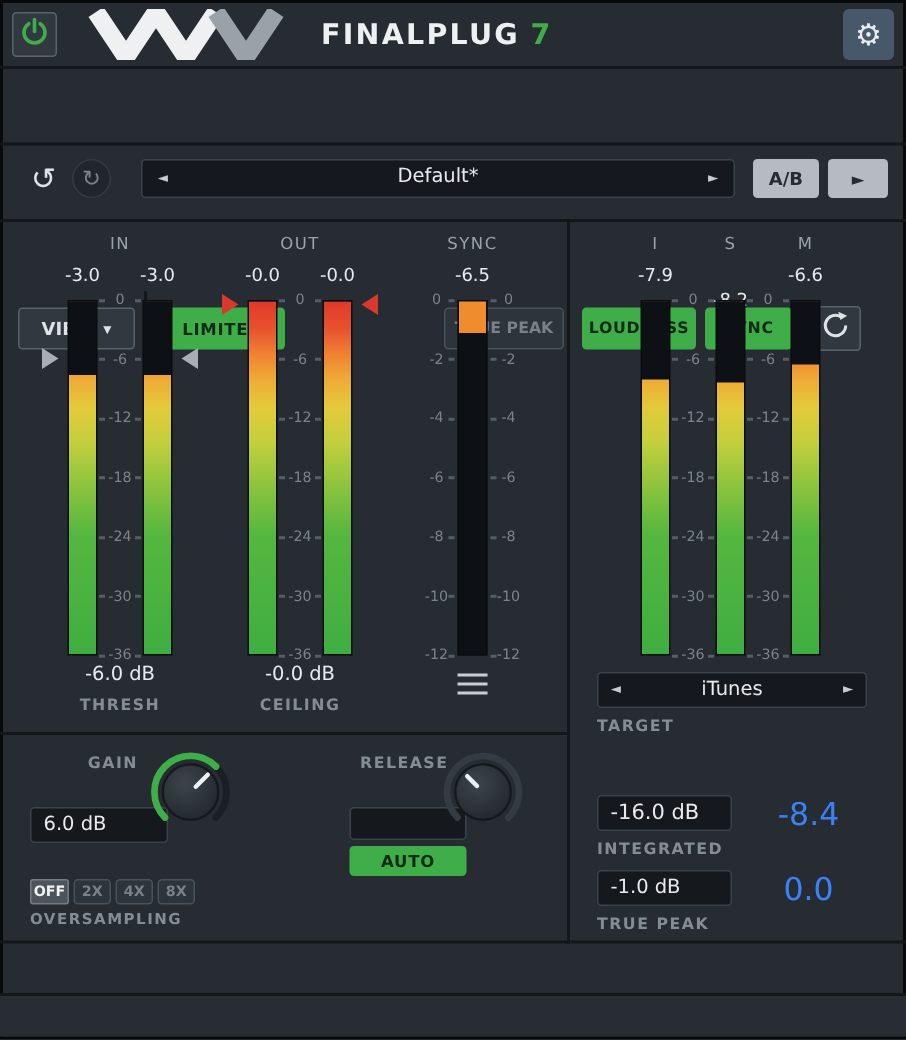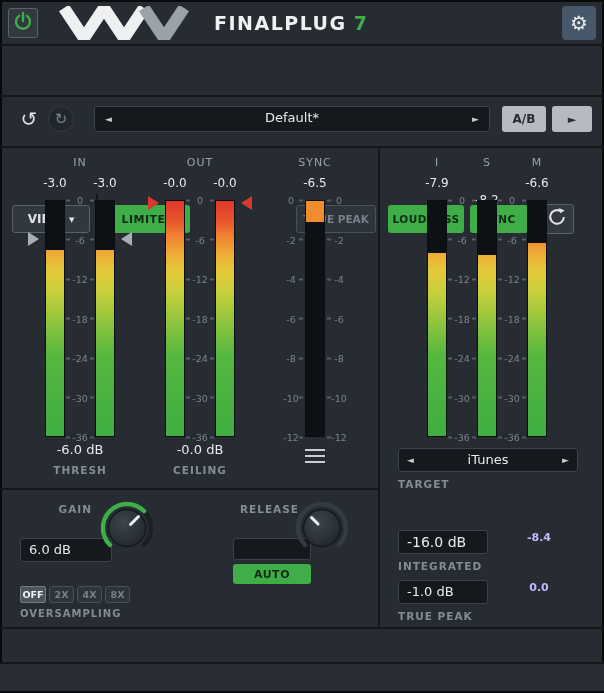--- a/index.html
+++ b/index.html
@@ -39,21 +39,21 @@
   .scale.tick-l span::before, .scale.tick-lr span::before { content:""; position:absolute; left:0;
       top:50%; width:4px; height:2px; margin-top:-1px; background:#555e66; }
   .scale.tick-r span::after, .scale.tick-lr span::after { content:""; position:absolute; right:0;
       top:50%; width:4px; height:2px; margin-top:-1px; background:#555e66; }
   .tri-r { width:0; height:0; border-top:7px solid transparent; border-bottom:7px solid transparent;
            border-left:11px solid #a7aeb5; cursor:pointer; }
   .tri-l { width:0; height:0; border-top:7px solid transparent; border-bottom:7px solid transparent;
            border-right:11px solid #a7aeb5; cursor:pointer; }
   .tri-r.red { border-left-color:#d8392c; } .tri-l.red { border-right-color:#d8392c; }
   .readout { color:#e7eaed; font-size:13px; text-align:center; cursor:text; }
-  .orange { color:#c4b5fd; font-weight:bold; font-size:11px; }
+  .orange { color:#3b82f6; font-weight:normal; font-size:21px; }
   .menu-lines { position:relative; width:20px; height:2.5px; background:#c9ced3; }
   .menu-lines::before, .menu-lines::after { content:""; position:absolute; left:0; width:20px;
       height:2.5px; background:#c9ced3; }
   .menu-lines::before { top:-6px; } .menu-lines::after { top:6px; }
   .selbox { display:block; }
   .selbox .selname { display:block; width:100%; text-align:center; line-height:22px;
                      color:#e8eaec; font-size:13px; }
   .selarrow { position:absolute; top:50%; transform:translateY(-50%); font-size:9px; color:#c6cbd0;
               cursor:pointer; }
   .status-bar { position:absolute; left:0; top:629px; width:604px; height:33px; background:#eef0f2;

